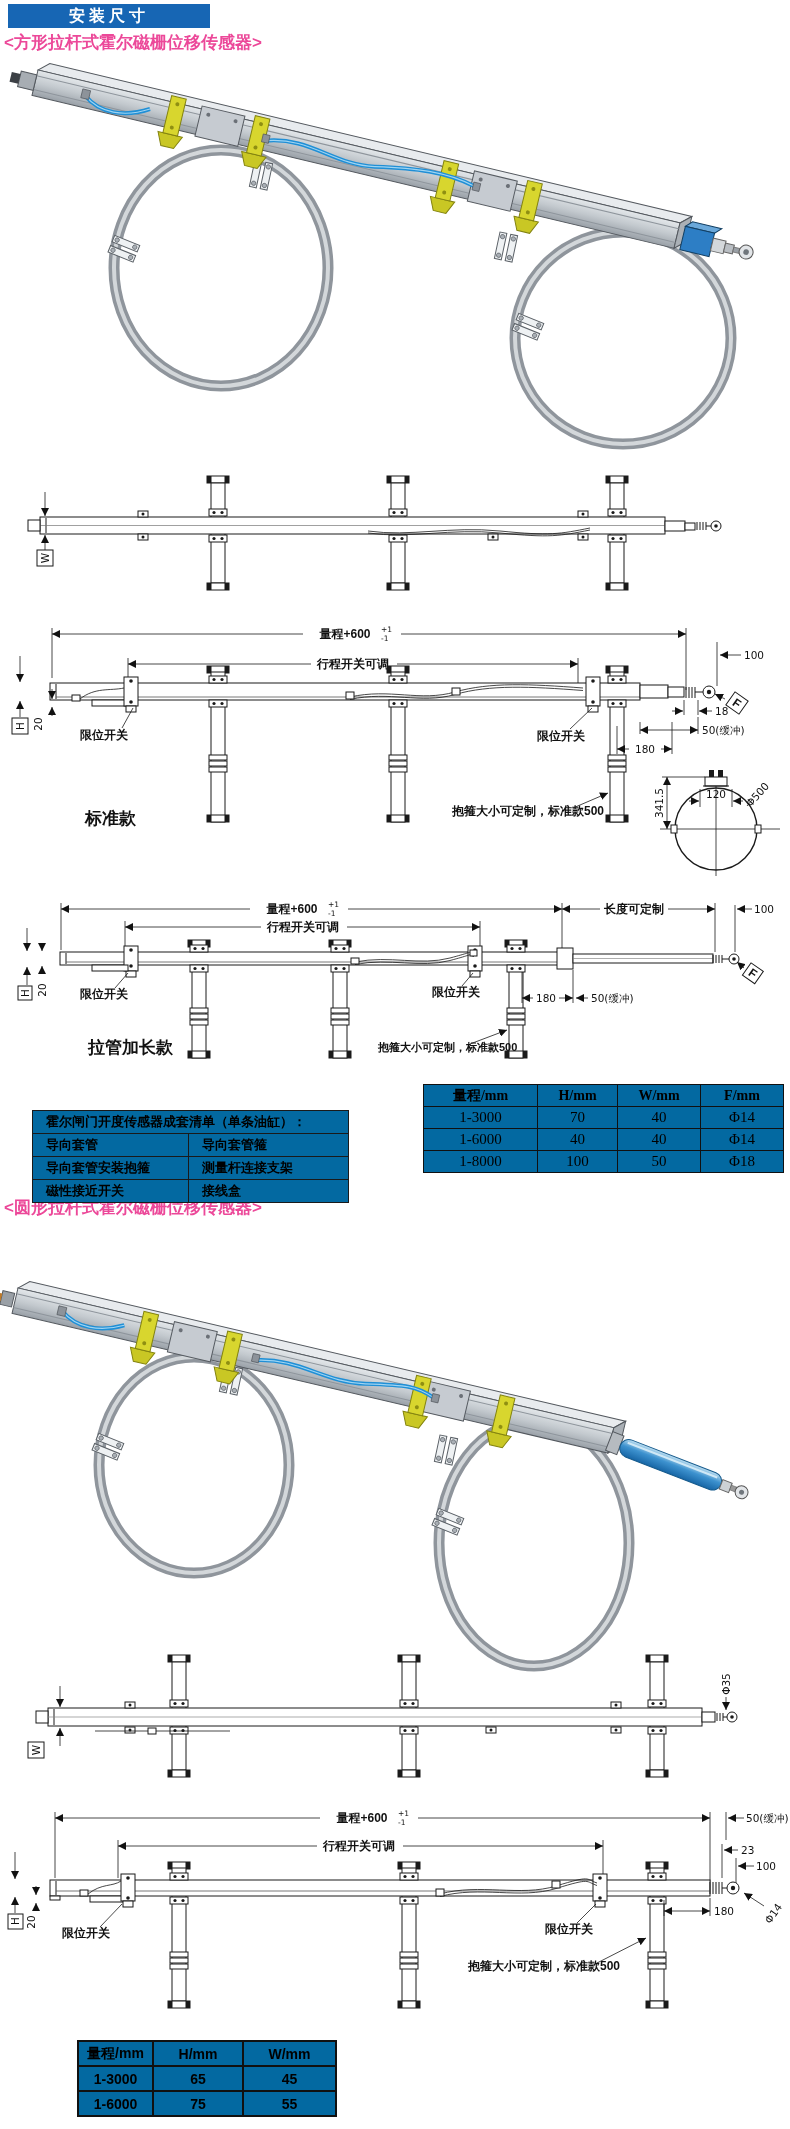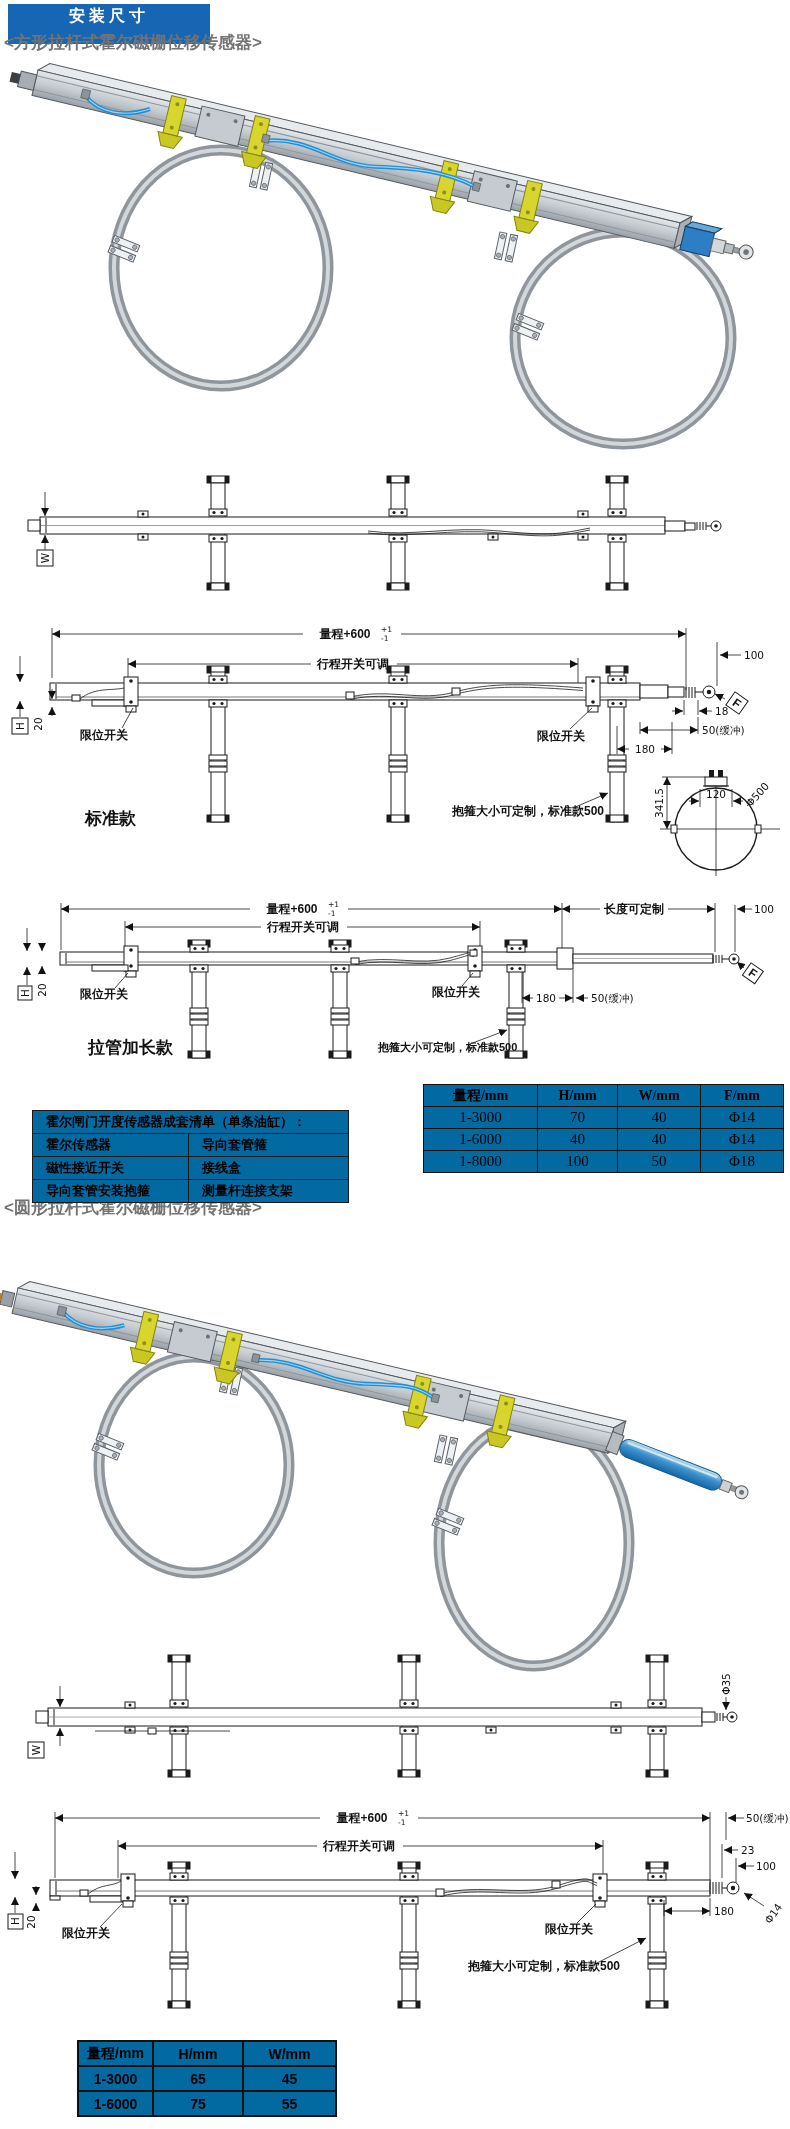--- a/index.html
+++ b/index.html
@@ -1,19 +1,19 @@
 <!DOCTYPE html>
 <html><head>
 <meta charset="utf-8">
 <style>
   html,body{margin:0;padding:0;background:#fff}
   #page{position:relative;width:790px;height:2129px;background:#fff;overflow:hidden;font-family:"Liberation Sans",sans-serif}
-  .banner{position:absolute;left:8px;top:4px;width:202px;height:40px;background:#1766b4;color:#fff;
+  .banner{position:absolute;left:8px;top:4px;width:202px;height:24px;background:#1766b4;color:#fff;
           font:bold 16px/24px "Liberation Sans",sans-serif;text-align:center;letter-spacing:4px}
-  .sec-title{position:absolute;color:#737373;font:bold 17px "Liberation Sans",sans-serif;white-space:nowrap}
+  .sec-title{position:absolute;color:#ec4899;font:bold 17px "Liberation Sans",sans-serif;white-space:nowrap}
   #title-square{left:4px;top:31px}
   #title-round{left:4px;top:1196px}
   table{position:absolute;border-collapse:collapse;background:#0369a1;table-layout:fixed}
   .parts{left:32px;top:1110px;width:316px}
   .parts td{border:1.5px solid #1a1a1a;font:bold 13px "Liberation Sans",sans-serif;padding:2px 13px;height:18px;overflow:hidden;white-space:nowrap}
   .specA{left:423px;top:1084px;width:360px}
   .specA th,.specA td{border:1.8px solid #111;font:15px "Liberation Serif",serif;text-align:center;height:21px;padding:0}
   .specA th{font-weight:bold;font-size:14px}
   .specB{left:77px;top:2040px;width:258px}
   .specB th,.specB td{border:2px solid #111;font:bold 14px "Liberation Sans",sans-serif;text-align:center;height:23px;padding:0}
@@ -647,30 +647,30 @@
 <table class="parts">
   <colgroup>
         <col style="width:156px">
         <col style="width:160px">
       </colgroup>
   <tbody>
         <tr>
           <td colspan="2">霍尔闸门开度传感器成套清单（单条油缸）：</td>
         </tr>
   <tr>
-          <td>霍尔传感器</td>
+          <td>导向套管</td>
           <td>导向套管箍</td>
+        </tr>
+  <tr>
+          <td>导向套管安装抱箍</td>
+          <td>测量杆连接支架</td>
         </tr>
   <tr>
           <td>磁性接近开关</td>
           <td>接线盒</td>
-        </tr>
-  <tr>
-          <td>导向套管安装抱箍</td>
-          <td>测量杆连接支架</td>
         </tr>
 </tbody>
     </table>
 
 <table class="specA">
   <colgroup>
         <col style="width:114px">
         <col style="width:80px">
         <col style="width:83px">
         <col style="width:83px">

